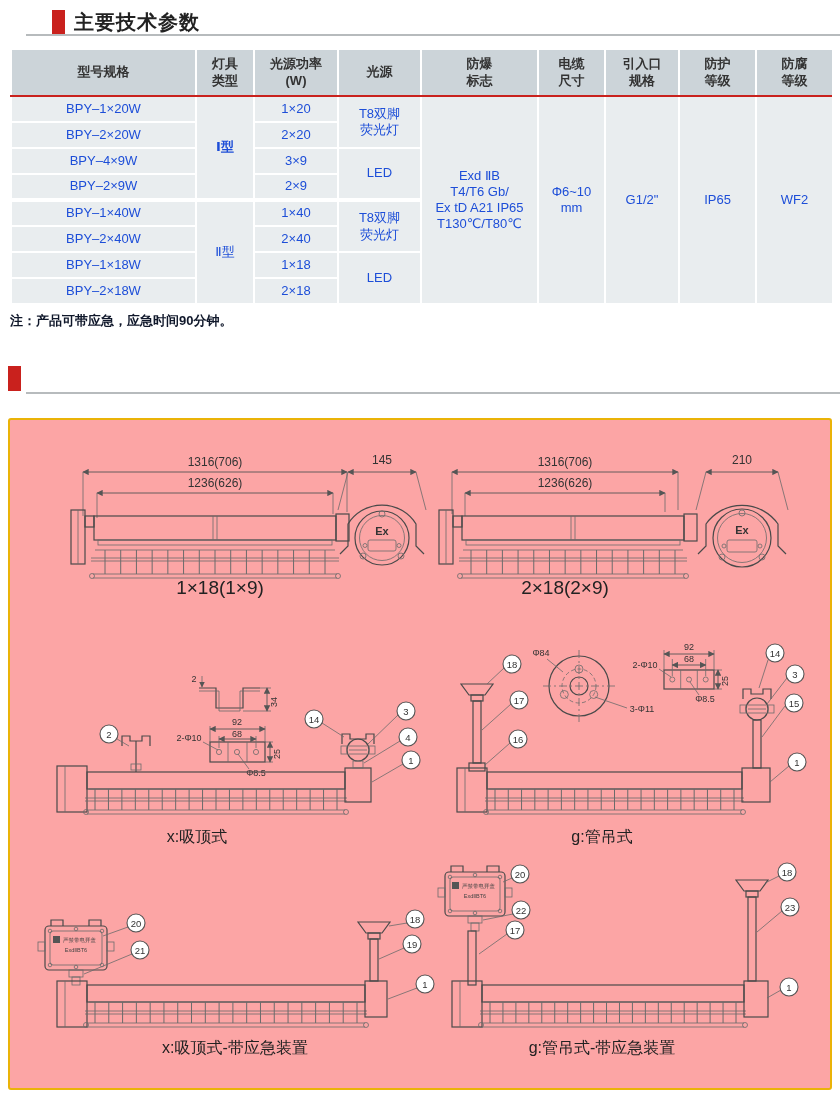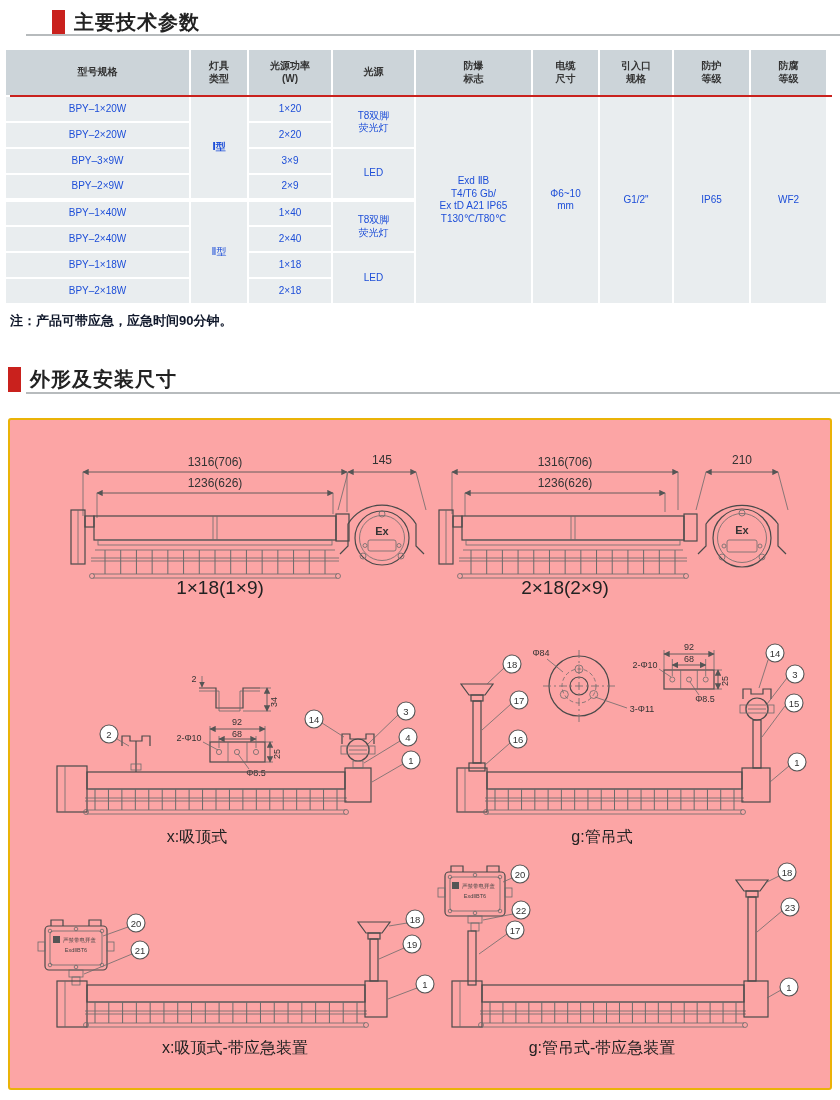--- a/index.html
+++ b/index.html
@@ -4,22 +4,22 @@
 <style>
   html,body{margin:0;padding:0;background:#fff;}
   .page{position:relative;width:840px;height:1100px;background:#fff;overflow:hidden;
         font-family:"Liberation Sans","DejaVu Sans",sans-serif;color:#333;}
   
   .sec{position:absolute;left:8px;display:flex;align-items:center;}
   .sec .bar{width:13px;height:25px;background:#c9211d;margin-right:9px;}
   .sec .ttl{font-size:20px;font-weight:700;color:#222;letter-spacing:1px;}
   .sec-line{position:absolute;left:26px;right:0;height:2px;background:#b7bbbd;}
   
-  table.spec{position:absolute;left:4px;top:48px;width:822px;border-collapse:collapse;
-             table-layout:fixed;font-size:10px;}
+  table.spec{position:absolute;left:10px;top:48px;width:822px;border-collapse:collapse;
+             table-layout:fixed;font-size:13px;}
   table.spec th,table.spec td{border:2px solid #fff;text-align:center;vertical-align:middle;
              white-space:pre-line;padding:0;line-height:1.25;}
   table.spec th{background:#ccd4d9;font-weight:600;color:#333;height:43px;}
   table.spec td{background:#e9edef;color:#1d4ed8;}
   table.spec thead tr{height:47px;}
   table.spec tbody tr{height:26px;}
   tbody tr:nth-child(4) td{border-bottom-width:4px;}
   tbody tr:nth-child(3) td[rowspan="2"]{border-bottom-width:4px;}
   tbody tr:nth-child(1) td[rowspan="4"]{border-bottom-width:4px;font-weight:bold;}
   .redline{position:absolute;left:10px;top:95px;width:822px;height:2px;background:#c9211d;z-index:3;}
@@ -100,21 +100,21 @@
 mm</td>
         <td rowspan="8">G1/2"</td>
         <td rowspan="8">IP65</td>
         <td rowspan="8">WF2</td>
       </tr>
       <tr>
         <td>BPY–2×20W</td>
         <td>2×20</td>
       </tr>
       <tr>
-        <td>BPY–3×9W</td>
+        <td>BPY–4×9W</td>
         <td>3×9</td>
         <td rowspan="2">LED</td>
       </tr>
       <tr>
         <td>BPY–2×9W</td>
         <td>2×9</td>
       </tr>
       <tr>
         <td>BPY–1×40W</td>
         <td rowspan="4">Ⅱ型</td>
@@ -135,21 +135,20 @@
         <td>BPY–2×18W</td>
         <td>2×18</td>
       </tr>
     </tbody>
   </table>
 
   <div class="note">注：产品可带应急，应急时间90分钟。</div>
 
   <div class="sec" style="top:366px;">
     <div class="bar"></div>
-    <div class="ttl">外形及安装尺寸</div>
   </div>
   <div class="sec-line" style="top:392px;"></div>
 
   <div class="canvas">
 
     <svg style="left:25px;top:30px;" width="400" height="155" viewBox="0 0 400 155">
       <defs>
         <marker id="ar" viewBox="0 0 10 10" refX="9" refY="5" markerWidth="7" markerHeight="7" orient="auto-start-reverse">
           <path d="M0,0L10,5L0,10z" fill="#555"></path>
         </marker>

